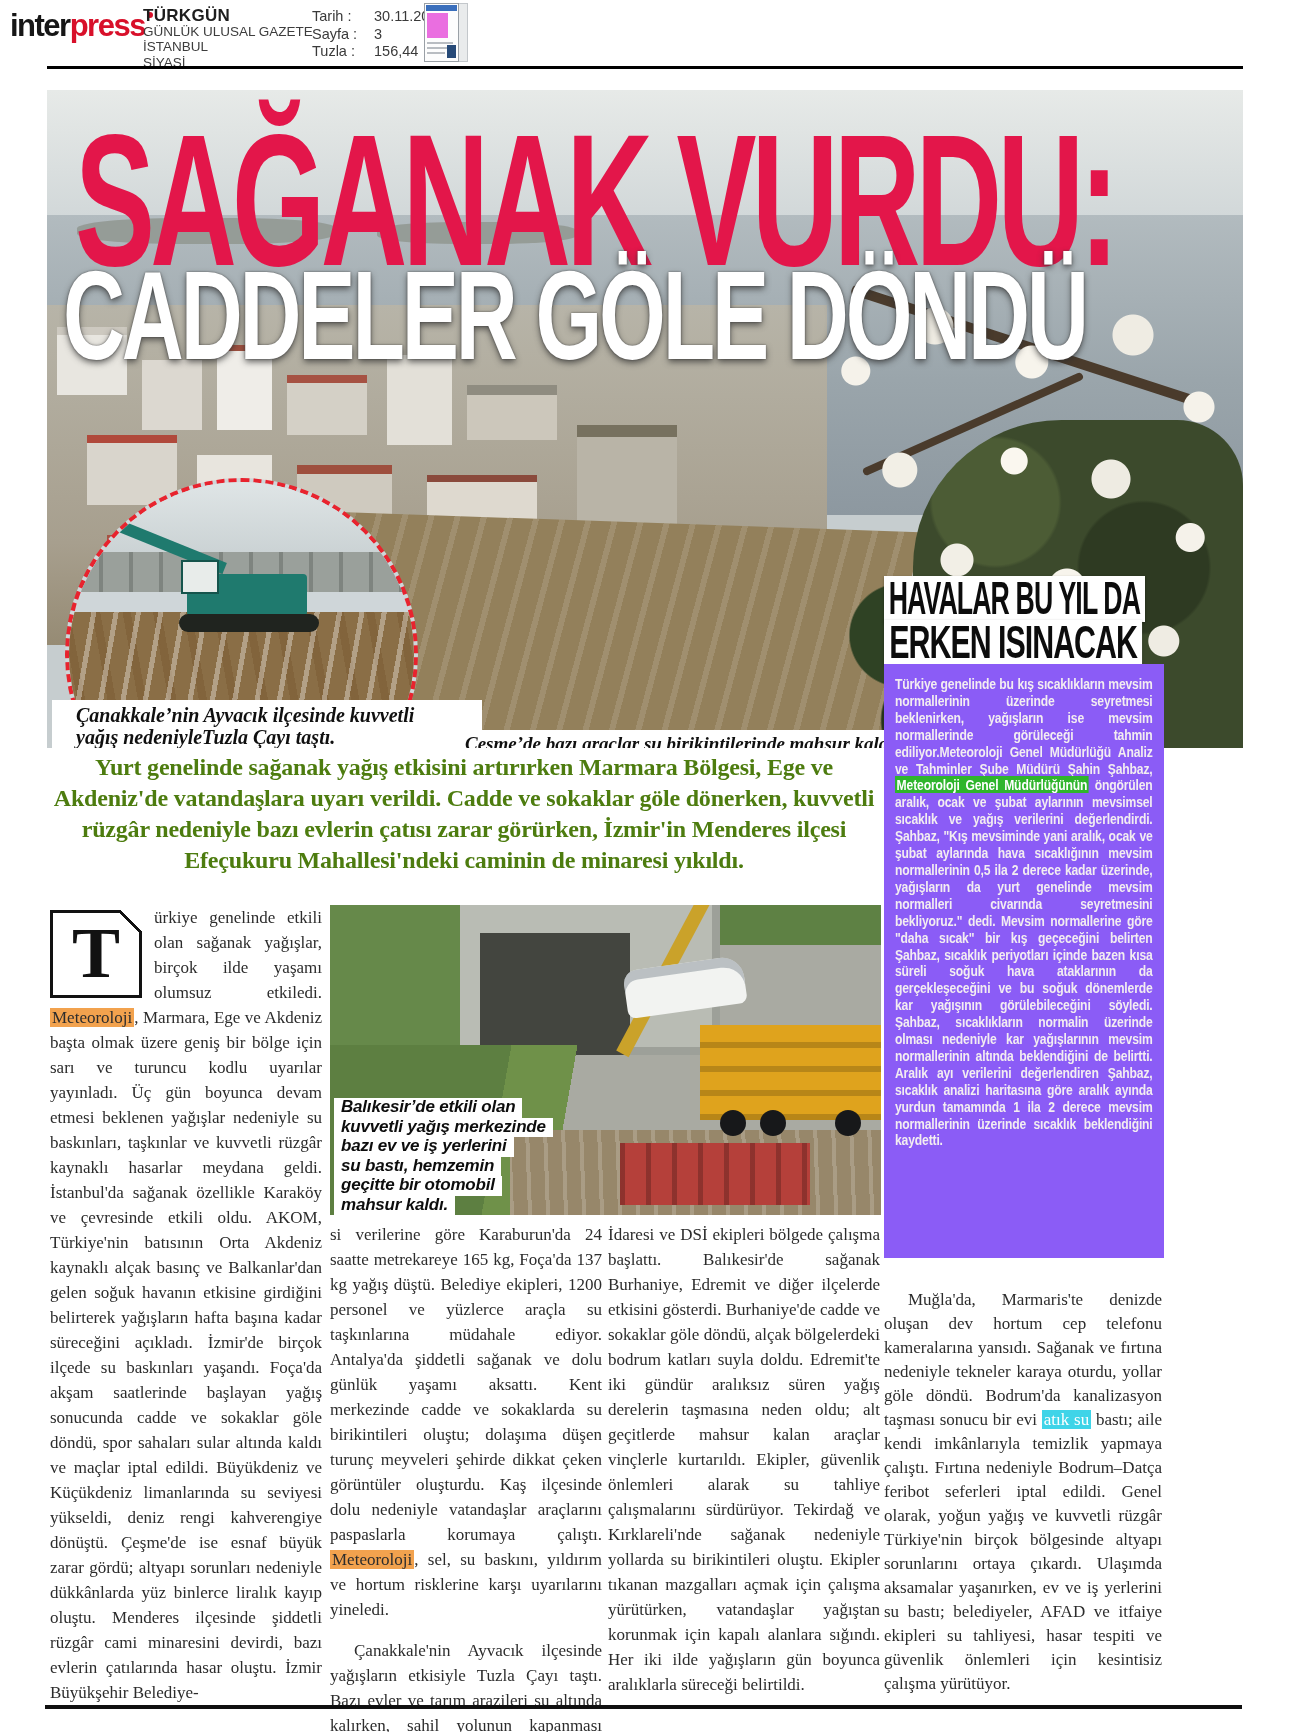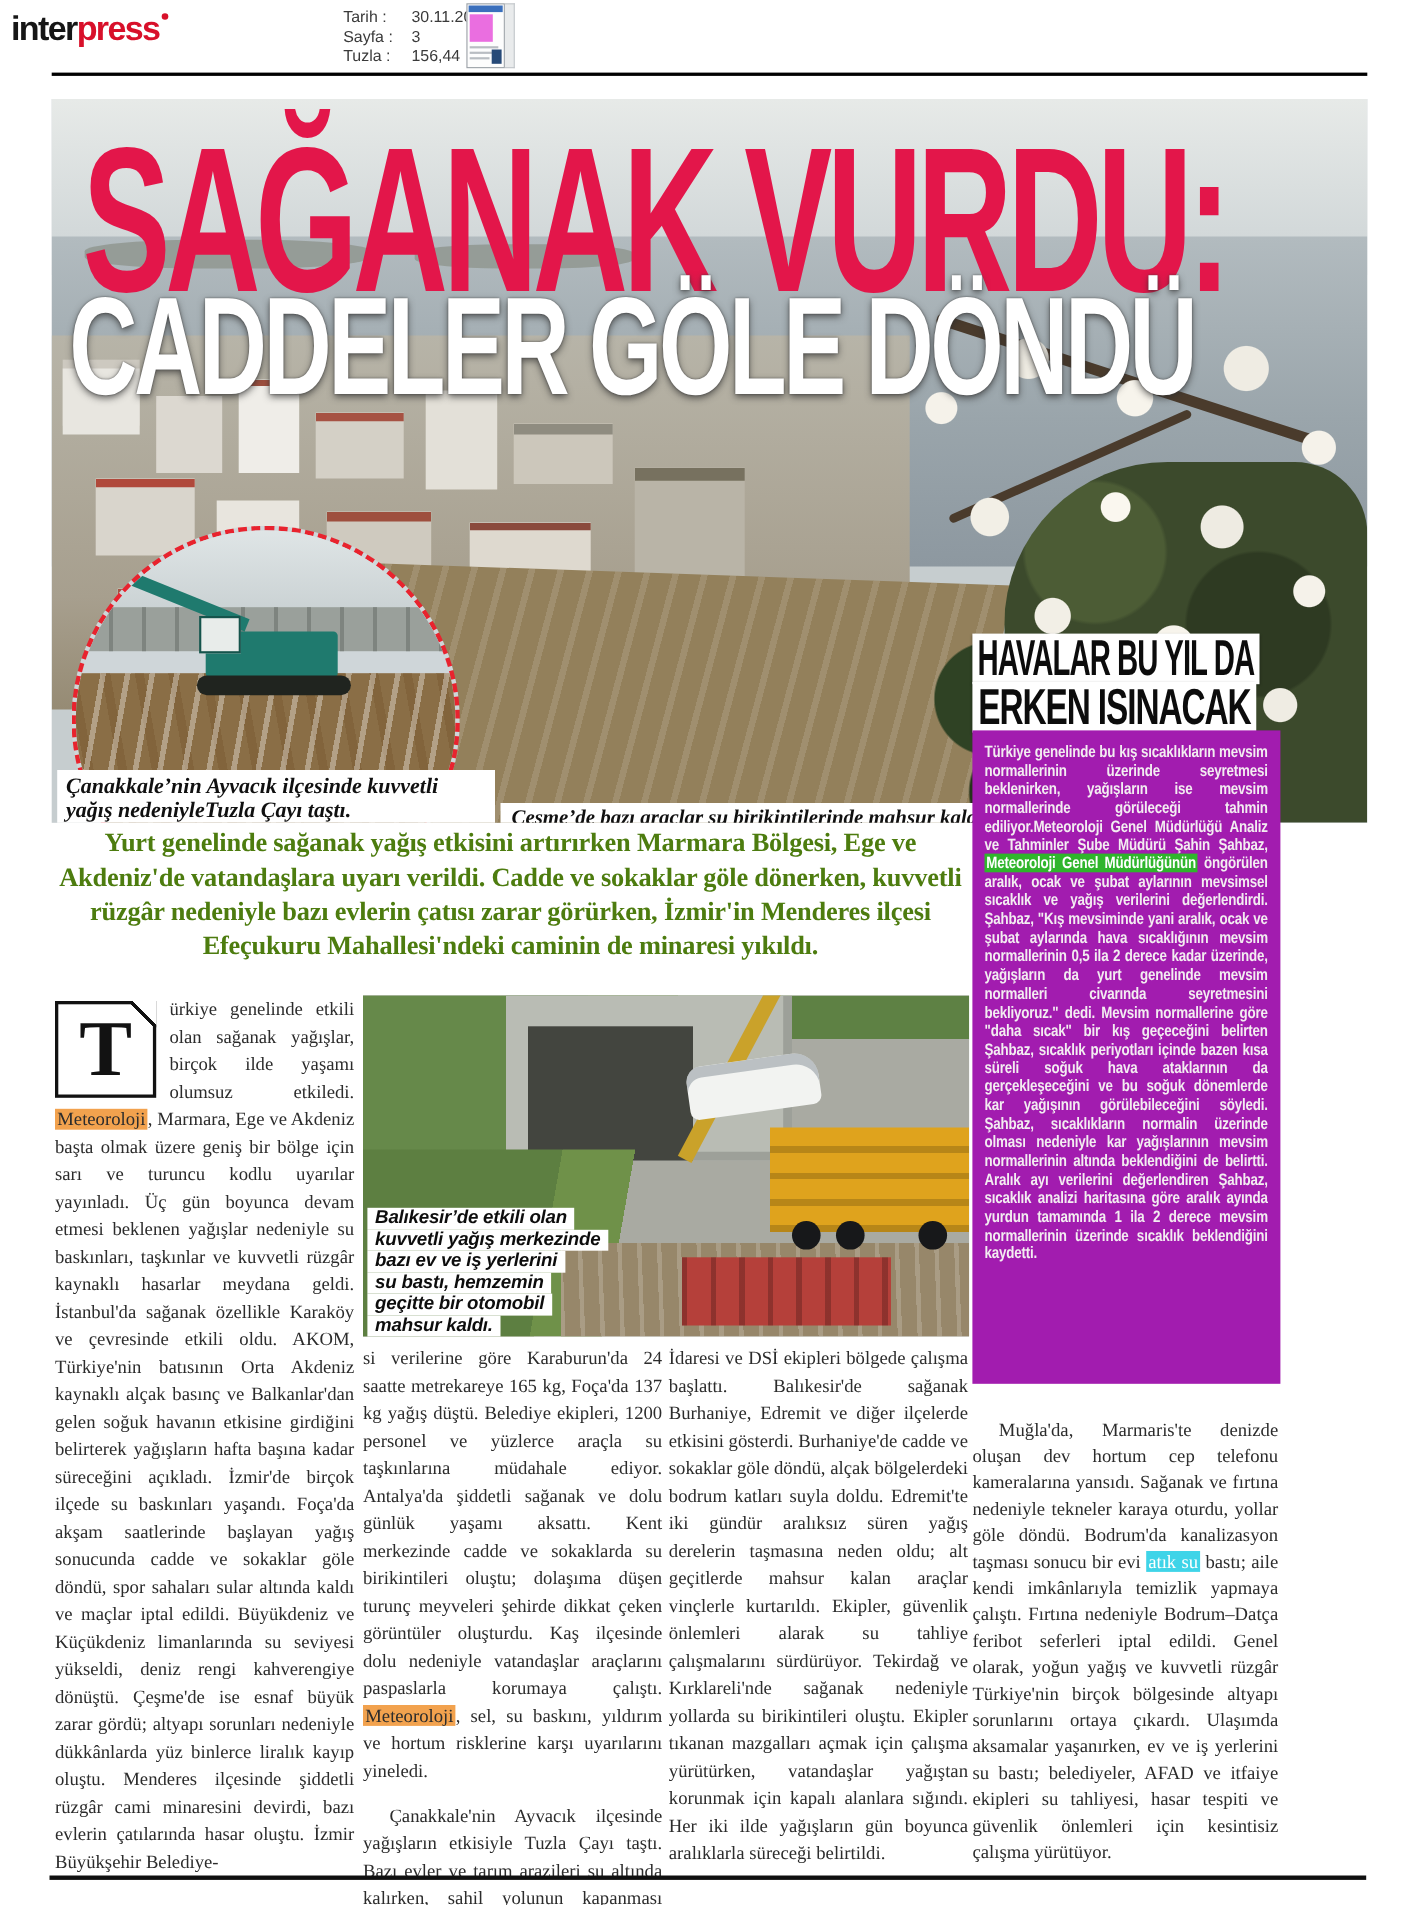--- a/index.html
+++ b/index.html
@@ -76,32 +76,32 @@
   .inset .exc-track{position:absolute;left:110px;top:132px;width:140px;height:18px;background:#20241f;border-radius:9px;}
 
   .h1a{position:absolute;left:28px;top:16px;color:#e3164a;white-space:nowrap;
        font:bold 150px/1 "Liberation Sans",sans-serif;letter-spacing:-6px;
        transform:scale(.8,1.25);transform-origin:left top;}
   .h1b{position:absolute;left:16px;top:162px;color:#fff;white-space:nowrap;
        font:bold 110px/1 "Liberation Sans",sans-serif;letter-spacing:-4px;
        transform:scale(.78,1.15);transform-origin:left top;
        text-shadow:0 3px 7px rgba(45,45,45,.7),0 0 2px rgba(70,70,70,.9);}
 
-  .cap1{position:absolute;left:5px;top:610px;width:382px;background:#fff;padding:4px 8px;
+  .cap1{position:absolute;left:5px;top:610px;width:382px;background:#fff;padding:4px 24px;
         font:bold italic 20px/22px "Liberation Serif",serif;color:#101010;}
   .cap2{position:absolute;left:408px;top:640px;background:#fff;padding:3px 10px;white-space:nowrap;
         font:bold italic 19px/21px "Liberation Serif",serif;color:#101010;}
 
   
   .sb-title{background:#fff;color:#0c0c0c;white-space:nowrap;padding:1px 8px 3px 8px;
             font:bold 46px/42px "Liberation Sans",sans-serif;letter-spacing:-1.5px;
             transform-origin:left center;box-shadow:0 1px 3px rgba(0,0,0,.35);}
   .sb1{left:884px;top:576px;transform:scaleX(.58);}
   .sb2{left:884px;top:620px;transform:scaleX(.66);}
-  .panel{left:884px;top:664px;width:280px;height:594px;background:#a21caf;padding:0;}
+  .panel{left:884px;top:664px;width:280px;height:594px;background:#8b5cf6;padding:0;}
   .panel-inner{position:absolute;left:11px;top:12px;width:318px;transform:scaleX(.81);transform-origin:left top;
         font:bold 15px/16.9px "Liberation Sans",sans-serif;color:#f3edf1;text-align:justify;letter-spacing:-.2px;}
   .hl-g{background:#2fb52c;color:#fff;padding:0 2px;}
 
   
   .lede{left:45px;top:752px;width:838px;text-align:center;color:#4d7c0f;
         font:bold 24px/31px "Liberation Serif",serif;letter-spacing:-.2px;}
 
   
   .bodycol{font:17px/25px "Liberation Serif",serif;color:#2c2c2c;text-align:justify;width:272px;}
@@ -143,20 +143,26 @@
 
   .bottomrule{left:45px;top:1705px;width:1197px;height:4px;background:#101010;}
 </style>
 </head>
 <body>
 
 <div class="page">
 
   <div class="abs logo"><span>inter</span><span class="red">press</span><span class="tm"></span></div>
 
+  <div class="abs pubblock">
+    <div class="pubname">TÜRKGÜN</div>
+    <div>GÜNLÜK ULUSAL GAZETE</div>
+    <div>İSTANBUL</div>
+    <div>SİYASİ</div>
+  </div>
 
   <div class="abs meta">
     <div class="row">
         <span class="lbl">Tarih :</span>
         <span>30.11.2025</span>
       </div>
     <div class="row">
         <span class="lbl">Sayfa :</span>
         <span>3</span>
       </div>

